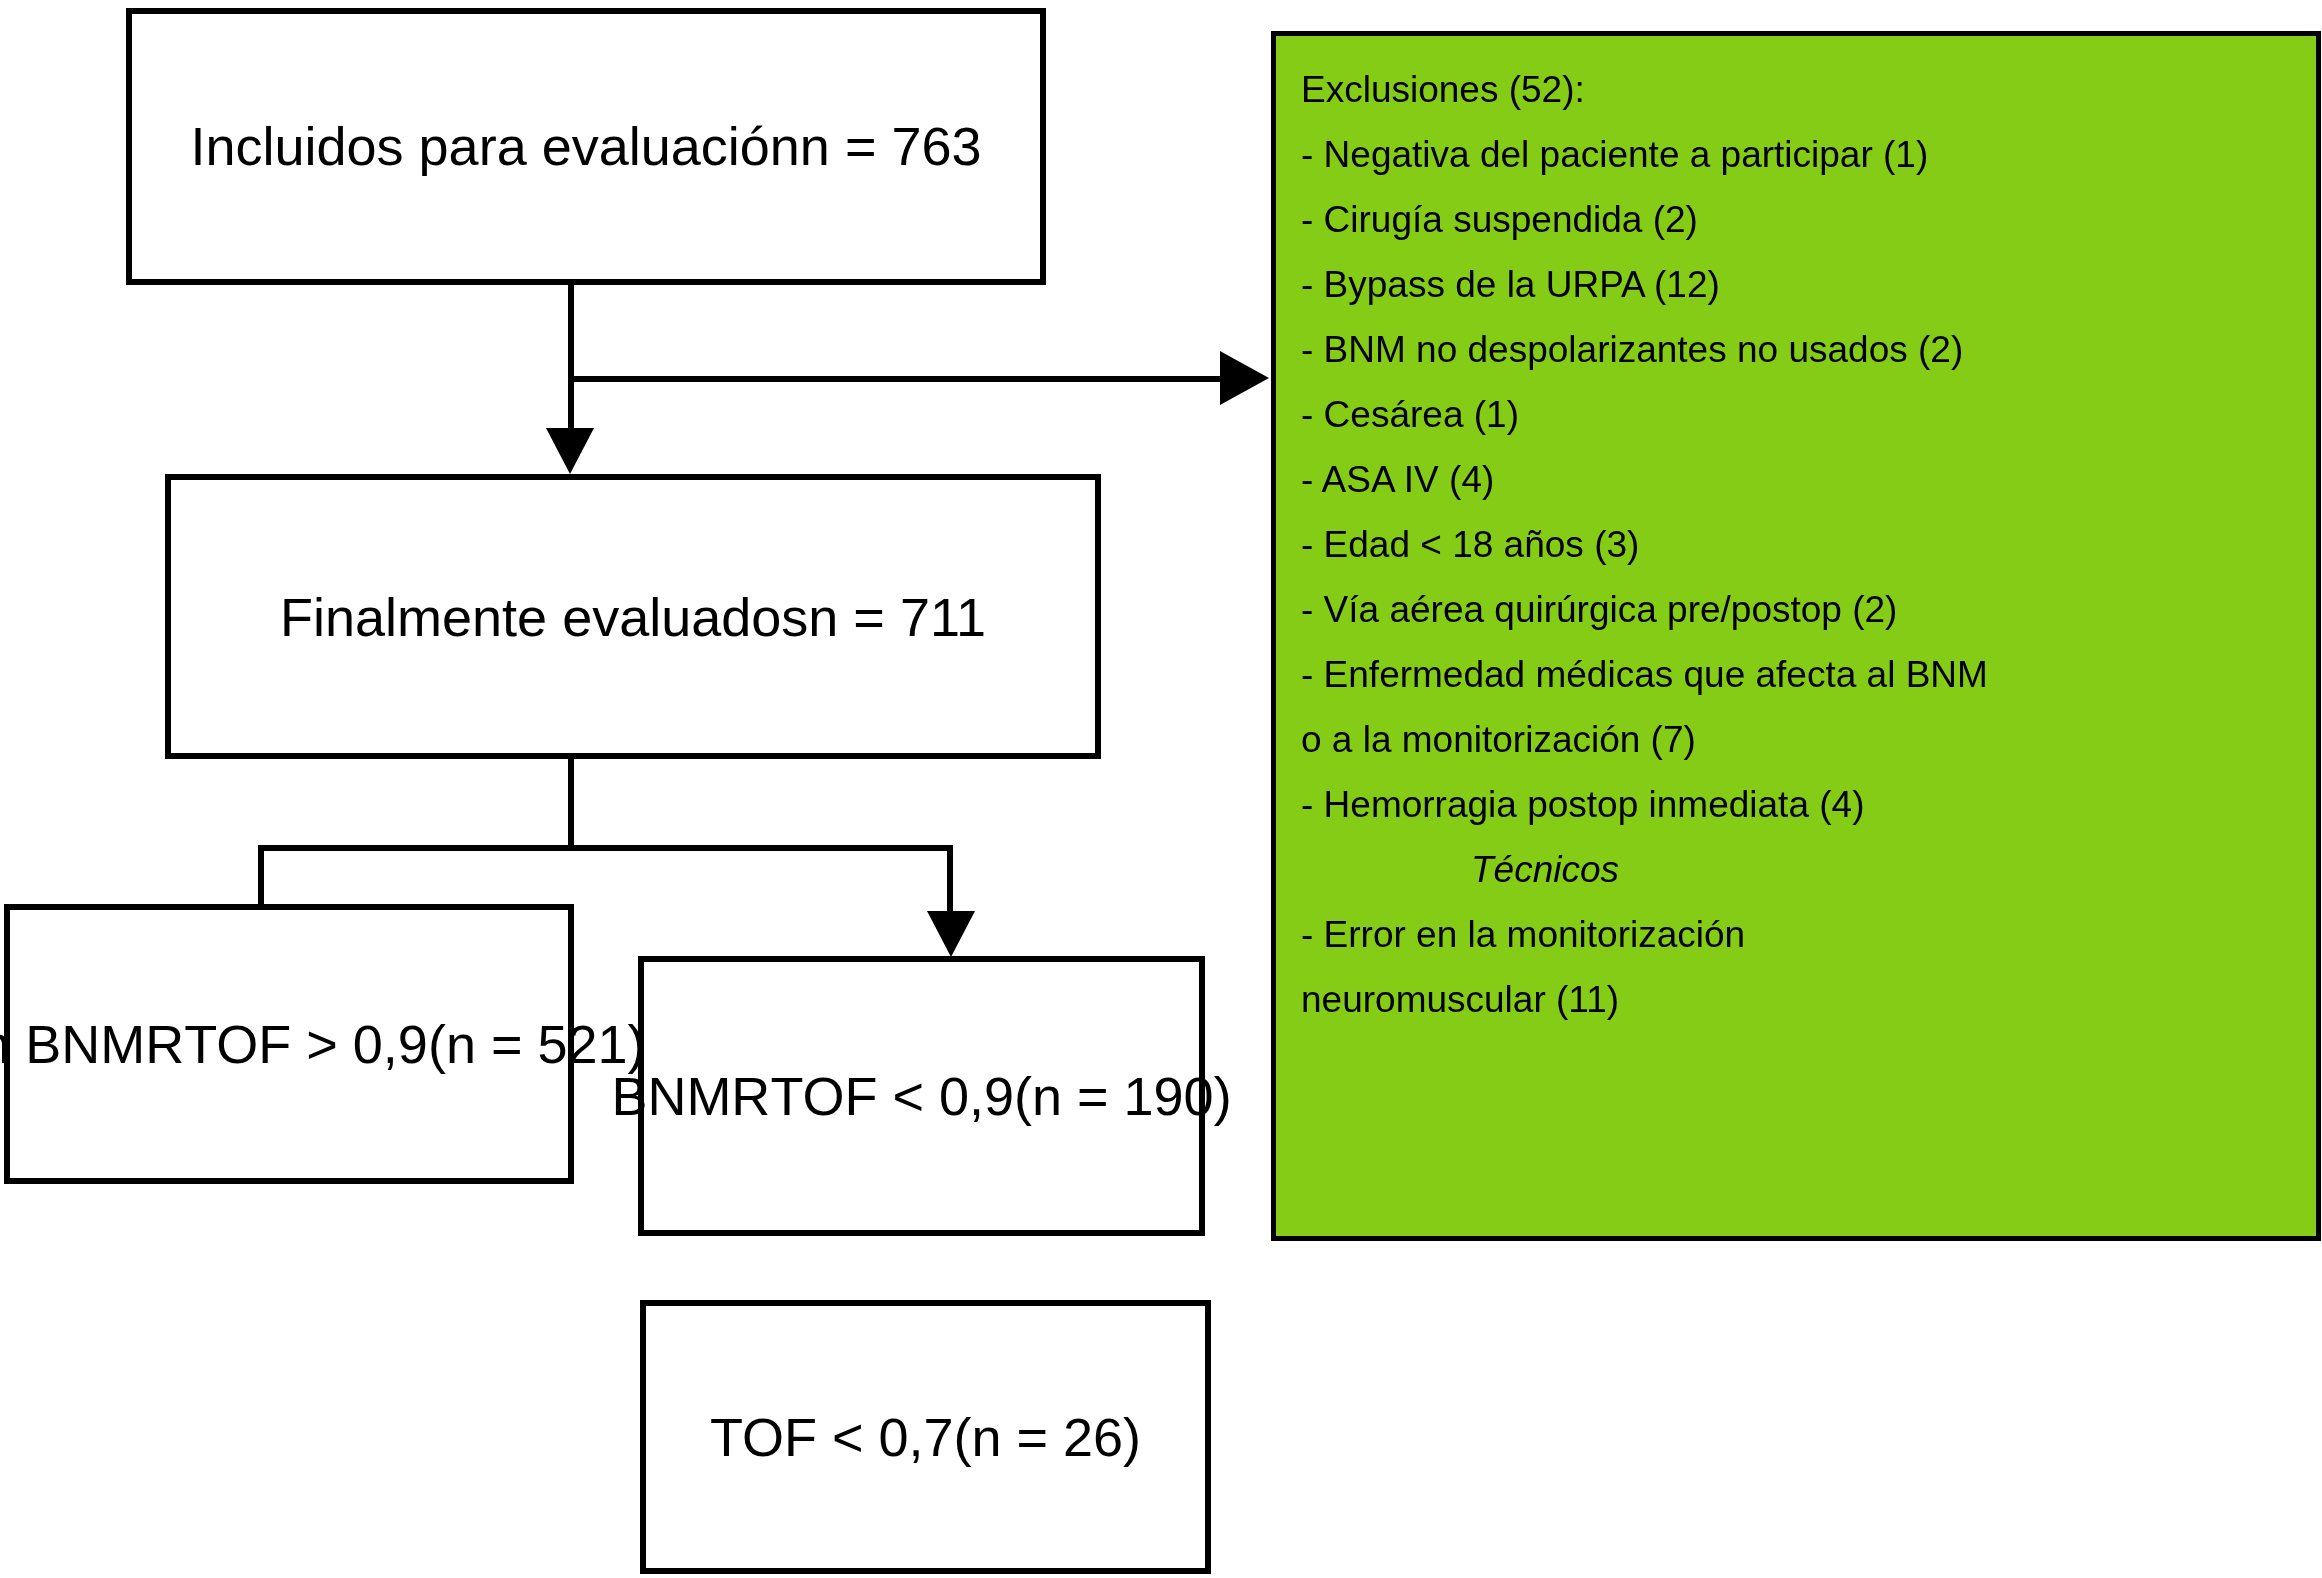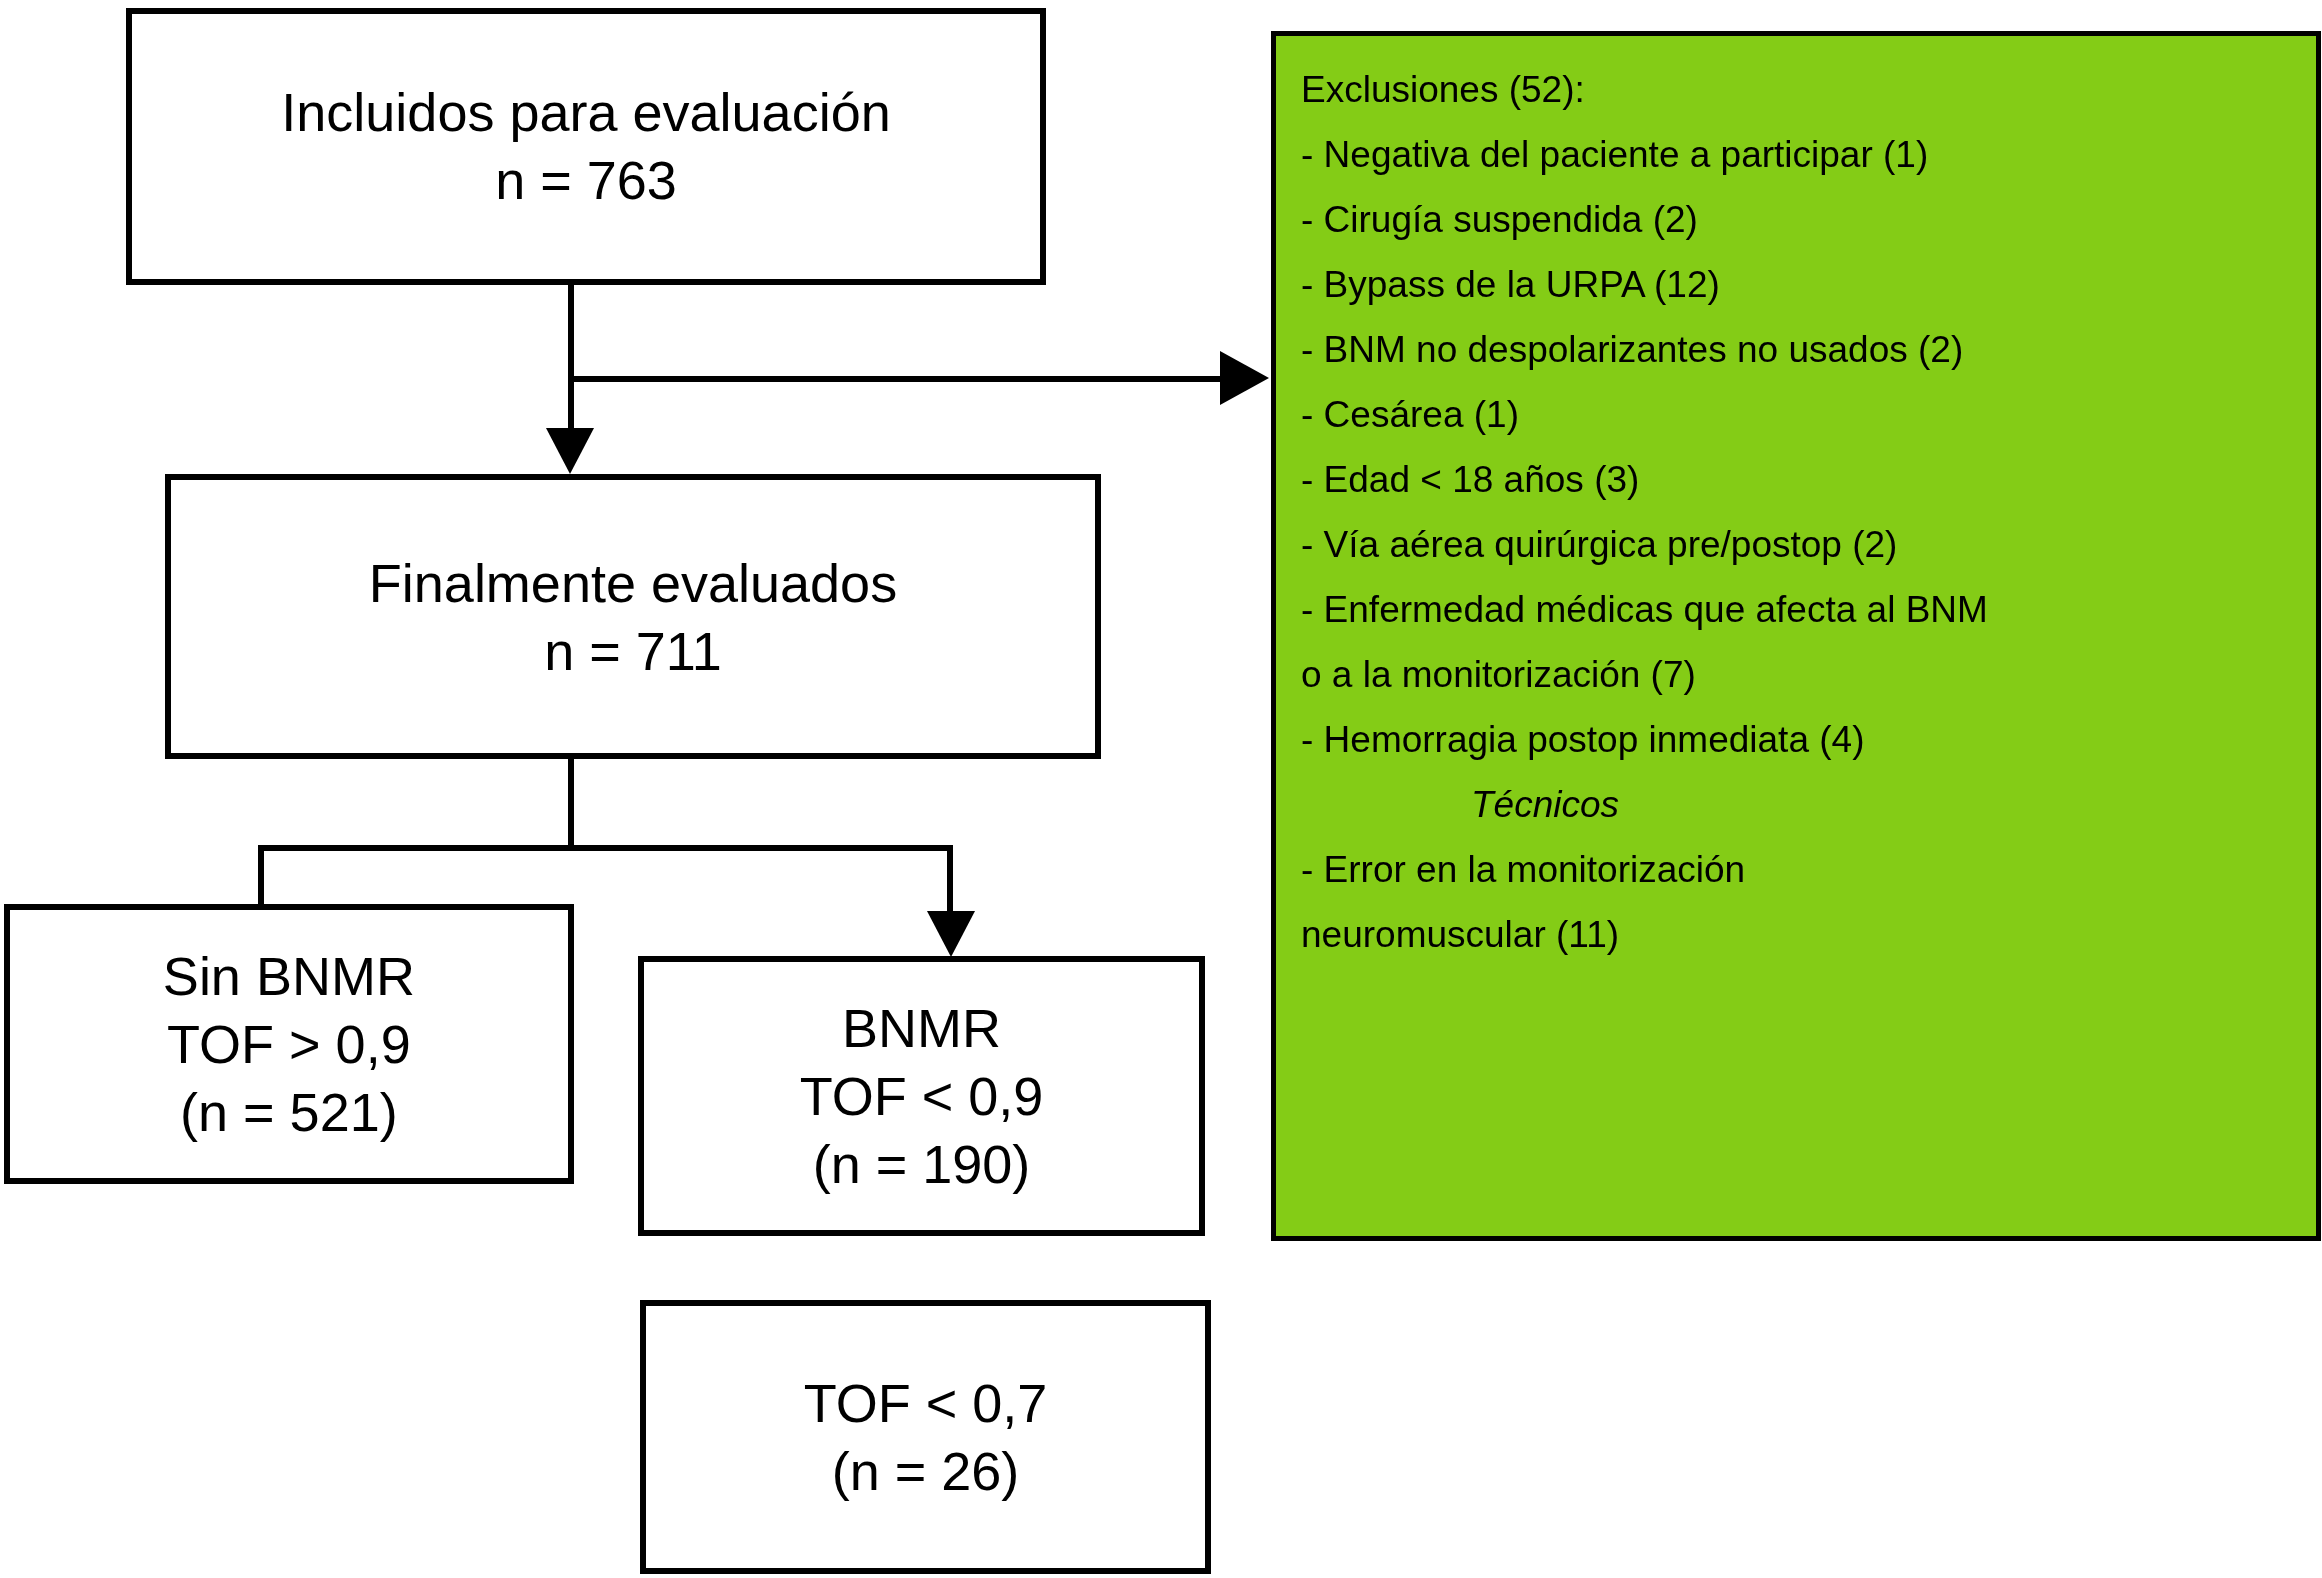--- a/index.html
+++ b/index.html
@@ -11,21 +11,21 @@
     font-family: "Liberation Sans", "DejaVu Sans", sans-serif;
     color: #000000;
     overflow: hidden;
   }
   .box {
     position: absolute;
     box-sizing: border-box;
     border: 6.8px solid #000000;
     background: #ffffff;
     display: flex;
-    flex-direction: column;
+    flex-direction: row;
     justify-content: center;
     align-items: center;
     text-align: center;
     font-size: 54px;
     line-height: 68px;
     white-space: nowrap;
   }
   .excl-box {
     position: absolute;
     box-sizing: border-box;
@@ -98,20 +98,21 @@
     <div>(n = 26)</div>
   </div>
 
   <div class="excl-box" style="left:1271px; top:31px; width:1050px; height:1210px;">
     <div class="excl-line">Exclusiones (52):</div>
     <div class="excl-line">- Negativa del paciente a participar (1)</div>
     <div class="excl-line">- Cirugía suspendida (2)</div>
     <div class="excl-line">- Bypass de la URPA (12)</div>
     <div class="excl-line">- BNM no despolarizantes no usados (2)</div>
     <div class="excl-line">- Cesárea (1)</div>
+    <div class="excl-line">- ASA IV (4)</div>
     <div class="excl-line">- Edad &lt; 18 años (3)</div>
     <div class="excl-line">- Vía aérea quirúrgica pre/postop (2)</div>
     <div class="excl-line">- Enfermedad médicas que afecta al BNM</div>
     <div class="excl-line">o a la monitorización (7)</div>
     <div class="excl-line">- Hemorragia postop inmediata (4)</div>
     <div class="excl-line subhead">Técnicos</div>
     <div class="excl-line">- Error en la monitorización</div>
     <div class="excl-line">neuromuscular (11)</div>
   </div>
 

